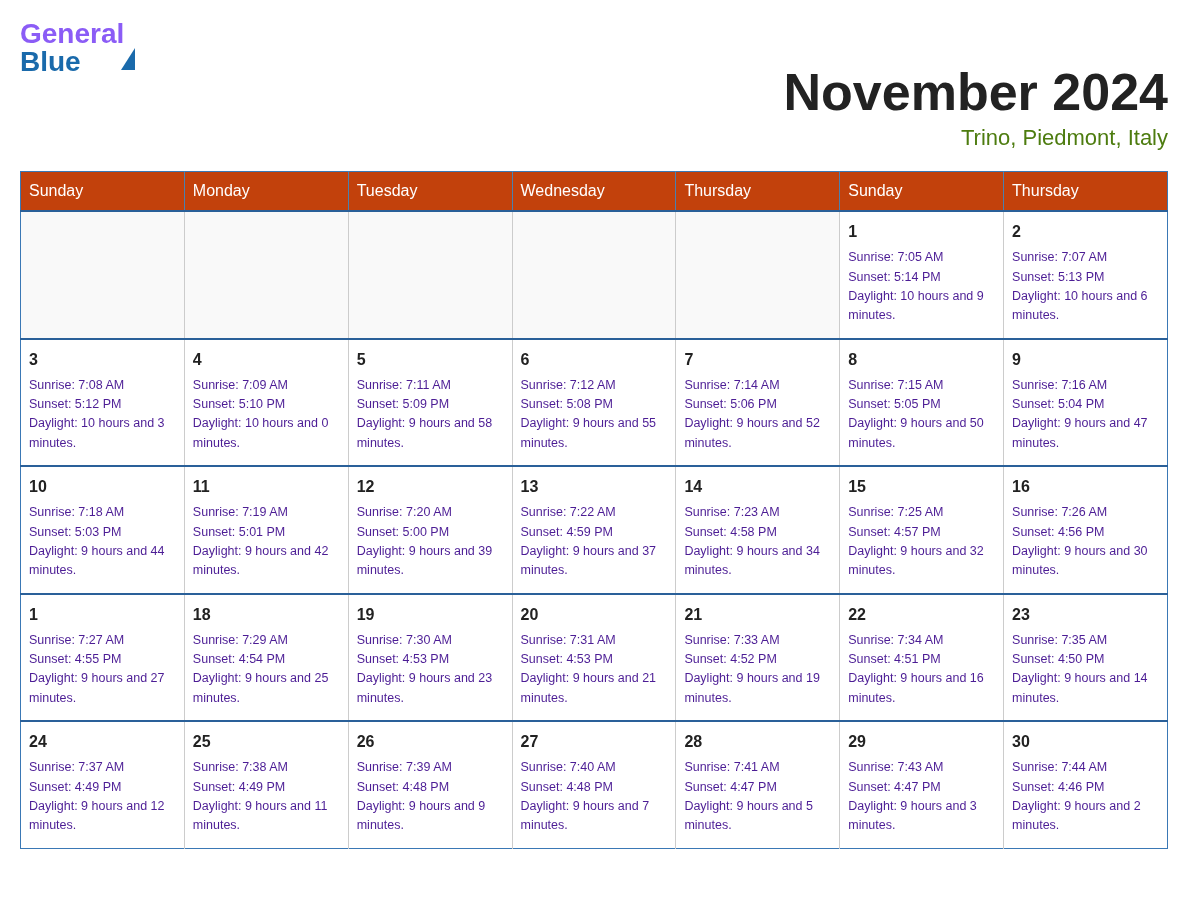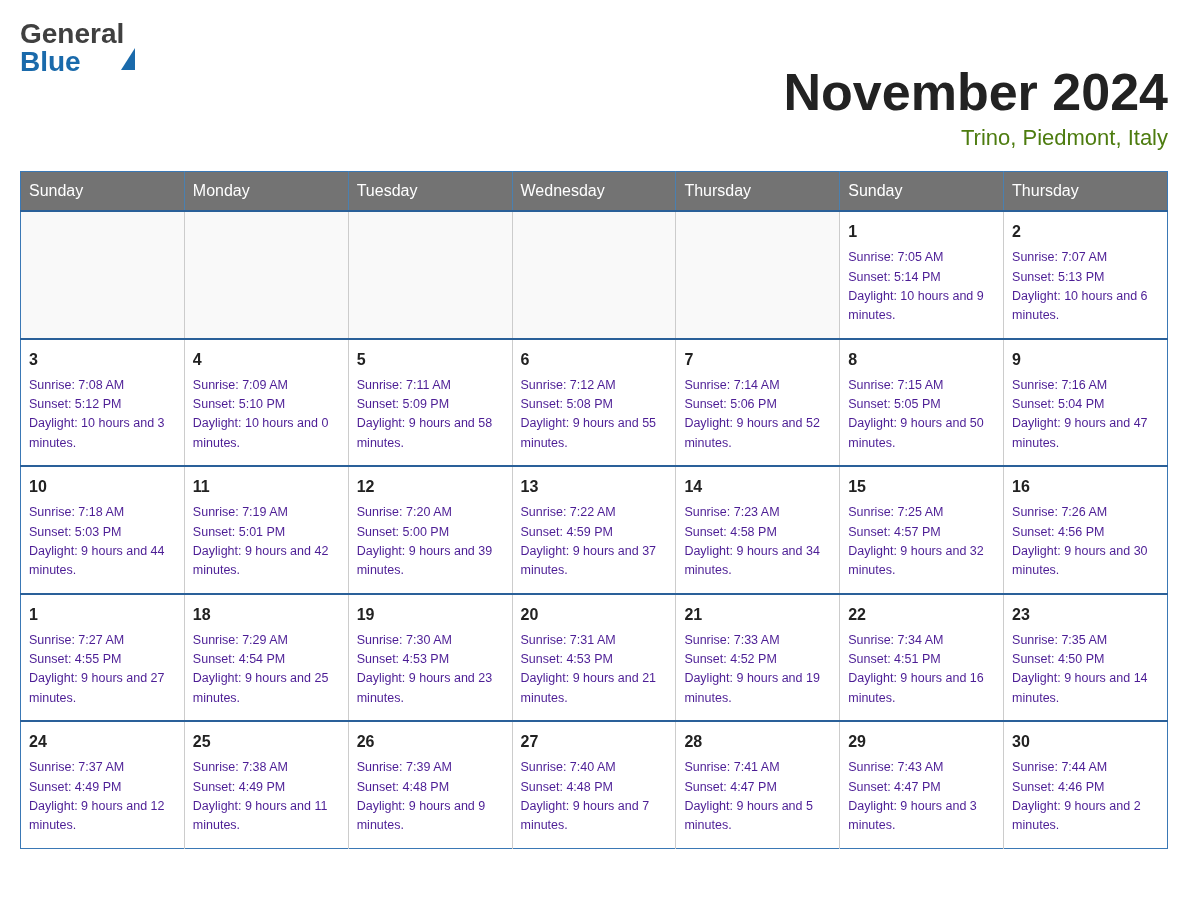--- a/index.html
+++ b/index.html
@@ -17,21 +17,21 @@
       margin-bottom: 20px;
     }
     .logo {
       display: flex;
       flex-direction: column;
       align-items: flex-start;
     }
     .logo-general {
       font-size: 28px;
       font-weight: bold;
-      color: #404040;
+      color: #8b5cf6;
       line-height: 1;
     }
     .logo-blue {
       font-size: 28px;
       font-weight: bold;
       color: #1a6aab;
       line-height: 1;
       display: flex;
       align-items: center;
     }
@@ -58,21 +58,21 @@
       font-size: 22px;
       color: #4d7c0f;
       margin-top: 4px;
     }
     .calendar {
       width: 100%;
       border-collapse: collapse;
       border: 1px solid #3a78b5;
     }
     .calendar thead tr th {
-      background-color: #737373;
+      background-color: #c2410c;
       color: #ffffff;
       padding: 10px 8px;
       font-size: 16px;
       font-weight: normal;
       text-align: left;
       border-right: 1px solid #4a80b0;
     }
     .calendar thead tr th:last-child {
       border-right: none;
     }

